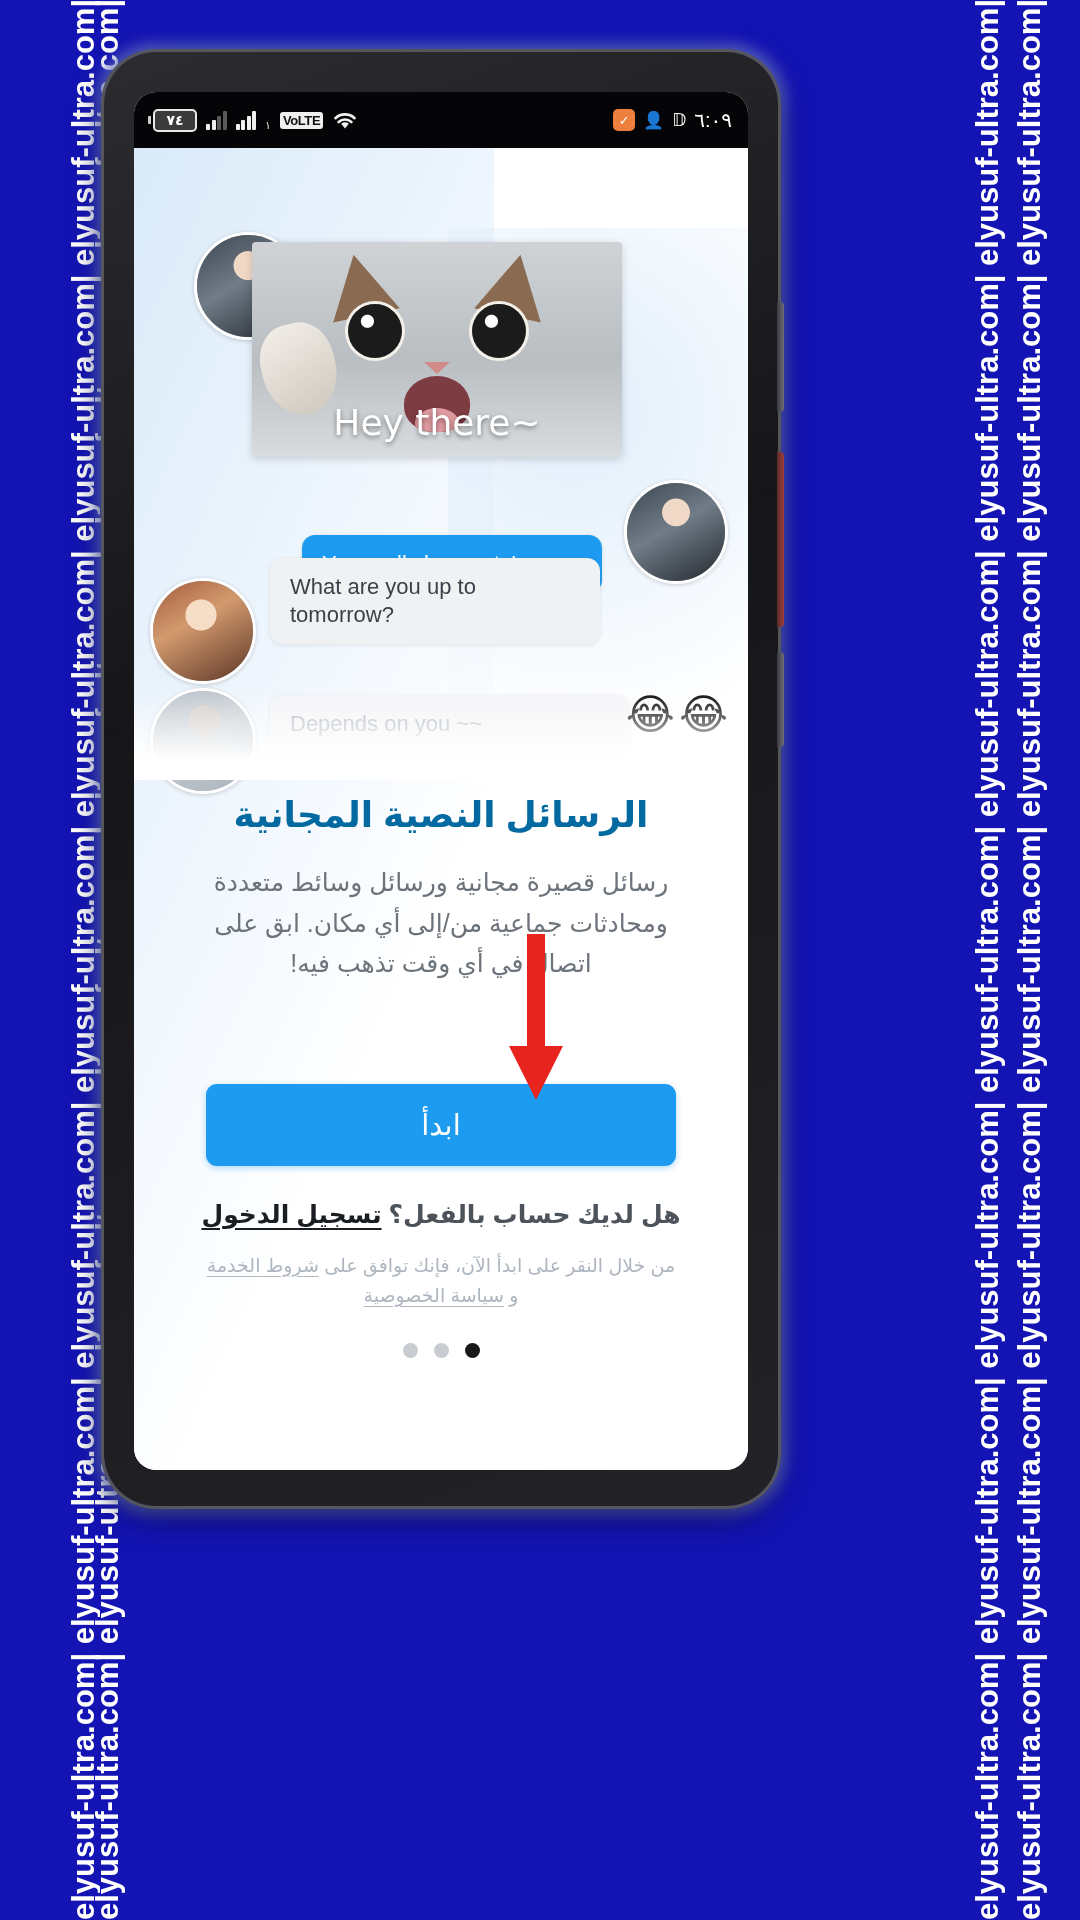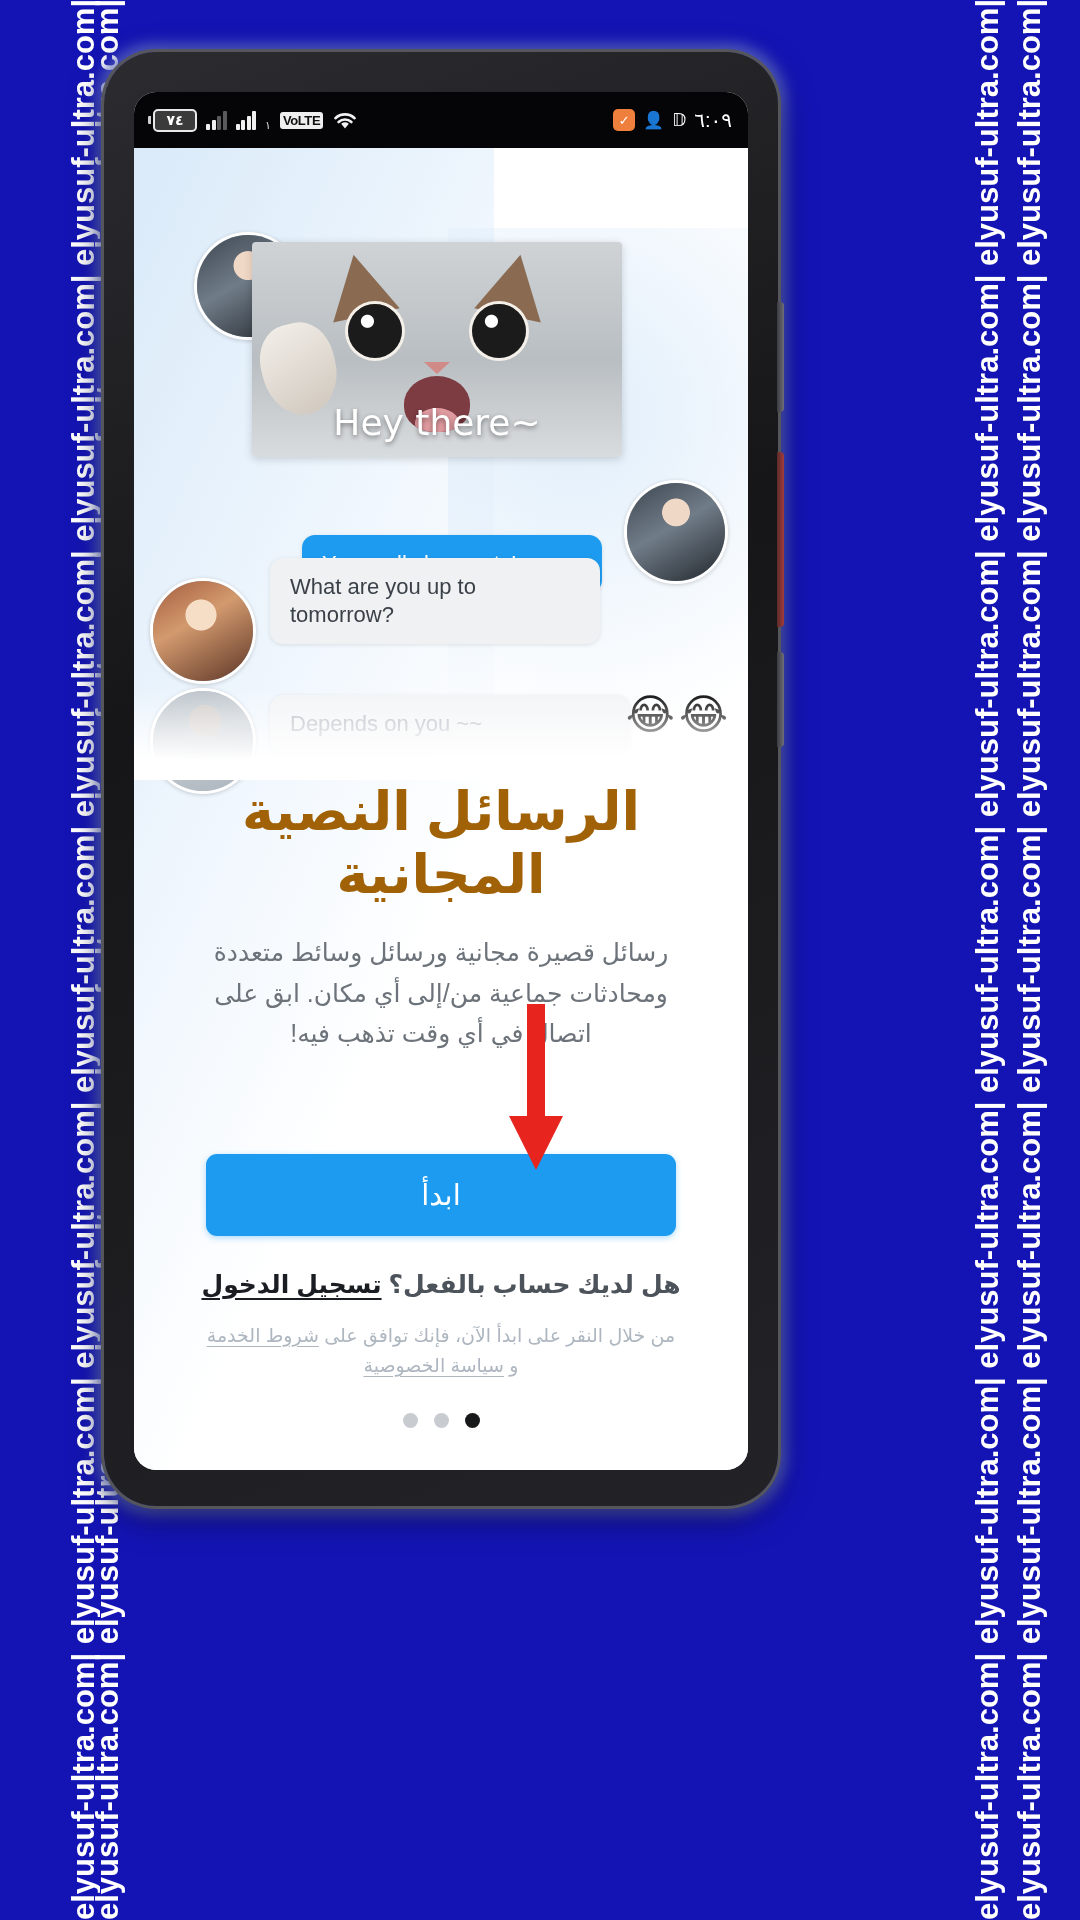--- a/index.html
+++ b/index.html
@@ -330,23 +330,24 @@
   #hero-fade {
     position: absolute; left: 0; right: 0; bottom: 0; height: 92px;
     background: linear-gradient(180deg, rgba(255,255,255,0), #fff 78%);
     z-index: 5;
   }
 
   
   #headline {
     position: relative; z-index: 3;
     text-align: center;
-    font-size: 54px;
+    font-size: 36px;
     font-weight: bold;
-    color: #a16207;
+    color: #0369a1;
+    margin-top: 14px;
     letter-spacing: 0;
   }
   #subtext {
     position: relative; z-index: 3;
     text-align: center;
     font-size: 25px;
     line-height: 1.62;
     color: #6d737a;
     margin: 26px auto 0;
     width: 500px;

